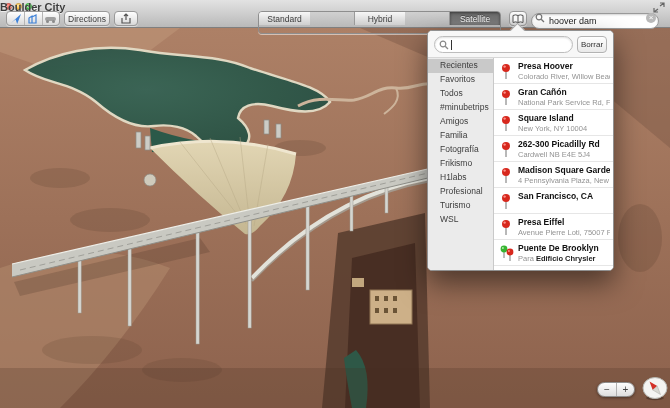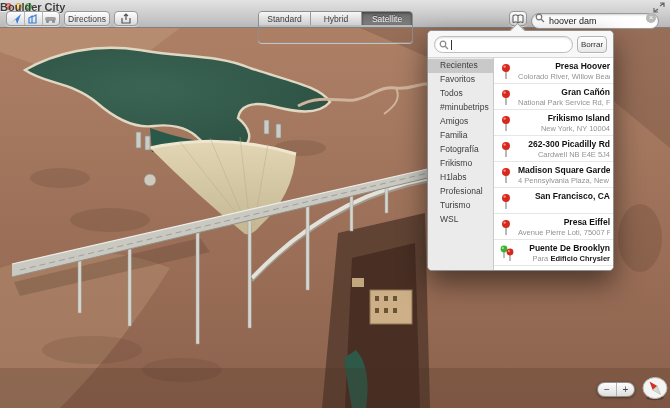--- a/index.html
+++ b/index.html
@@ -16,22 +16,22 @@
   #window-title{position:absolute;top:1px;left:0;width:100%;text-align:left;
     font-size:11px;font-weight:bold;color:#3d3d3d;text-shadow:0 1px 0 rgba(255,255,255,.6);}
   .mbtn{position:absolute;top:11px;height:15px;border:1px solid #999;border-radius:4px;
     background:linear-gradient(#fefefe,#ececec 50%,#d8d8d8);box-shadow:0 1px 0 rgba(255,255,255,.5);
     font-size:8.5px;color:#3c3c3c;display:flex;align-items:center;justify-content:center;}
   #nav-group{left:6px;width:54px;padding:0;}
   #nav-group .seg3{width:18px;height:13px;display:flex;align-items:center;justify-content:center;}
   #nav-group .seg3 + .seg3{border-left:1px solid #b5b5b5;}
   #directions-button{left:64px;width:46px;}
   #share-button{left:114px;width:24px;}
-  #mode-seg{position:absolute;left:258px;top:11px;height:32px;display:flex;border:1px solid #8e8e8e;
-    border-radius:4px;overflow:hidden;box-shadow:0 1px 0 rgba(255,255,255,.5);}
+  #mode-seg{position:absolute;left:258px;top:11px;height:23px;display:flex;border:1px solid #8e8e8e;
+    border-radius:4px;overflow:hidden;box-shadow:0 1px 0 rgba(255,255,255,.5);gap:44px;}
   .mode{width:51px;height:13px;font-size:8.5px;color:#3c3c3c;display:flex;align-items:center;justify-content:center;
     background:linear-gradient(#f7f7f7,#e2e2e2 50%,#cfcfcf);}
   .mode + .mode{border-left:1px solid #9a9a9a;}
   .mode.selected{background:linear-gradient(#6a6a6a,#7e7e7e);color:#f2f2f2;
     box-shadow:inset 0 1px 3px rgba(0,0,0,.45);text-shadow:0 -1px 0 rgba(0,0,0,.4);align-items:center;}
   #bookmarks-button{left:509px;width:18px;}
   #search-wrap{position:absolute;left:531px;top:10px;width:128px;height:16px;}
   #search-input{width:100%;height:100%;border:1px solid #9a9a9a;border-radius:9px;
     padding:0 14px 0 17px;font-size:9px;color:#222;background:#fff;box-shadow:inset 0 1px 2px rgba(0,0,0,.18);outline:none;}
   #search-clear{position:absolute;right:3px;top:3px;width:10px;height:10px;border-radius:50%;background:#b9b9b9;
@@ -53,21 +53,21 @@
   #popover-search .caret-bar{position:absolute;left:16px;top:3px;width:1px;height:10px;background:#333;}
   #popover-mag{position:absolute;left:4px;top:3px;}
   #clear-recents-button{width:30px;height:17px;border:1px solid #b3b3b3;border-radius:4px;
     background:linear-gradient(#fff,#e9e9e9);font-size:8px;color:#333;display:flex;align-items:center;justify-content:center;
     box-shadow:0 1px 0 rgba(255,255,255,.8);}
   #popover-body{display:flex;height:212px;overflow:hidden;border-radius:0 0 4px 4px;}
   #sidebar-list{width:66px;background:#ebebeb;border-right:1px solid #c9c9c9;padding-top:1px;overflow:hidden;}
   .sidebar-item{height:14px;line-height:13.6px;padding-left:12px;font-size:8.5px;color:#3c3c3c;
     white-space:nowrap;overflow:hidden;}
   .sidebar-item.selected{background:#c9c9c9;}
-  #results-list{flex:1;background:#fff;overflow:hidden;text-align:right;}
+  #results-list{flex:1;background:#fff;overflow:hidden;}
   .result-row{position:relative;height:26px;border-bottom:1px solid #e6e6e6;padding:3px 3px 0 24px;overflow:hidden;}
   .result-row .pin{position:absolute;left:5px;top:4px;}
   .rt{font-size:8.5px;font-weight:bold;color:#111;white-space:nowrap;overflow:hidden;}
   .rs{font-size:7.5px;color:#939393;margin-top:1px;white-space:nowrap;overflow:hidden;}
   .rs .strong{color:#222;font-weight:bold;}
 
   
   #map{position:absolute;left:0;top:28px;width:670px;height:380px;}
   #zoom-pill{position:absolute;left:597px;top:382px;width:38px;height:15px;display:flex;border:1px solid #8f8f8f;
     border-radius:8px;overflow:hidden;background:linear-gradient(#fdfdfd,#dedede);box-shadow:0 1px 3px rgba(0,0,0,.4);z-index:3;}
@@ -315,21 +315,21 @@
       <span class="plain">National Park Service Rd, Fredo…</span><span class="strong"></span>
     </div>
   </div>
           <div class="result-row">
     <svg class="pin pin-red" width="14" height="20" viewBox="0 0 14 20">
       <line x1="7" y1="9" x2="7" y2="17" stroke="#9a9a9a" stroke-width="1.4"></line>
       <circle cx="7" cy="6" r="4" fill="#d7281d"></circle>
               <circle cx="5.6" cy="4.6" r="1.2" fill="#ff9d96" opacity="0.9"></circle>
     </svg>
 
-    <div class="rt">Frikismo Island</div>
+    <div class="rt">Square Island</div>
     <div class="rs">
       <span class="plain">New York, NY  10004</span><span class="strong"></span>
     </div>
   </div>
           <div class="result-row">
     <svg class="pin pin-red" width="14" height="20" viewBox="0 0 14 20">
       <line x1="7" y1="9" x2="7" y2="17" stroke="#9a9a9a" stroke-width="1.4"></line>
       <circle cx="7" cy="6" r="4" fill="#d7281d"></circle>
               <circle cx="5.6" cy="4.6" r="1.2" fill="#ff9d96" opacity="0.9"></circle>
     </svg>

